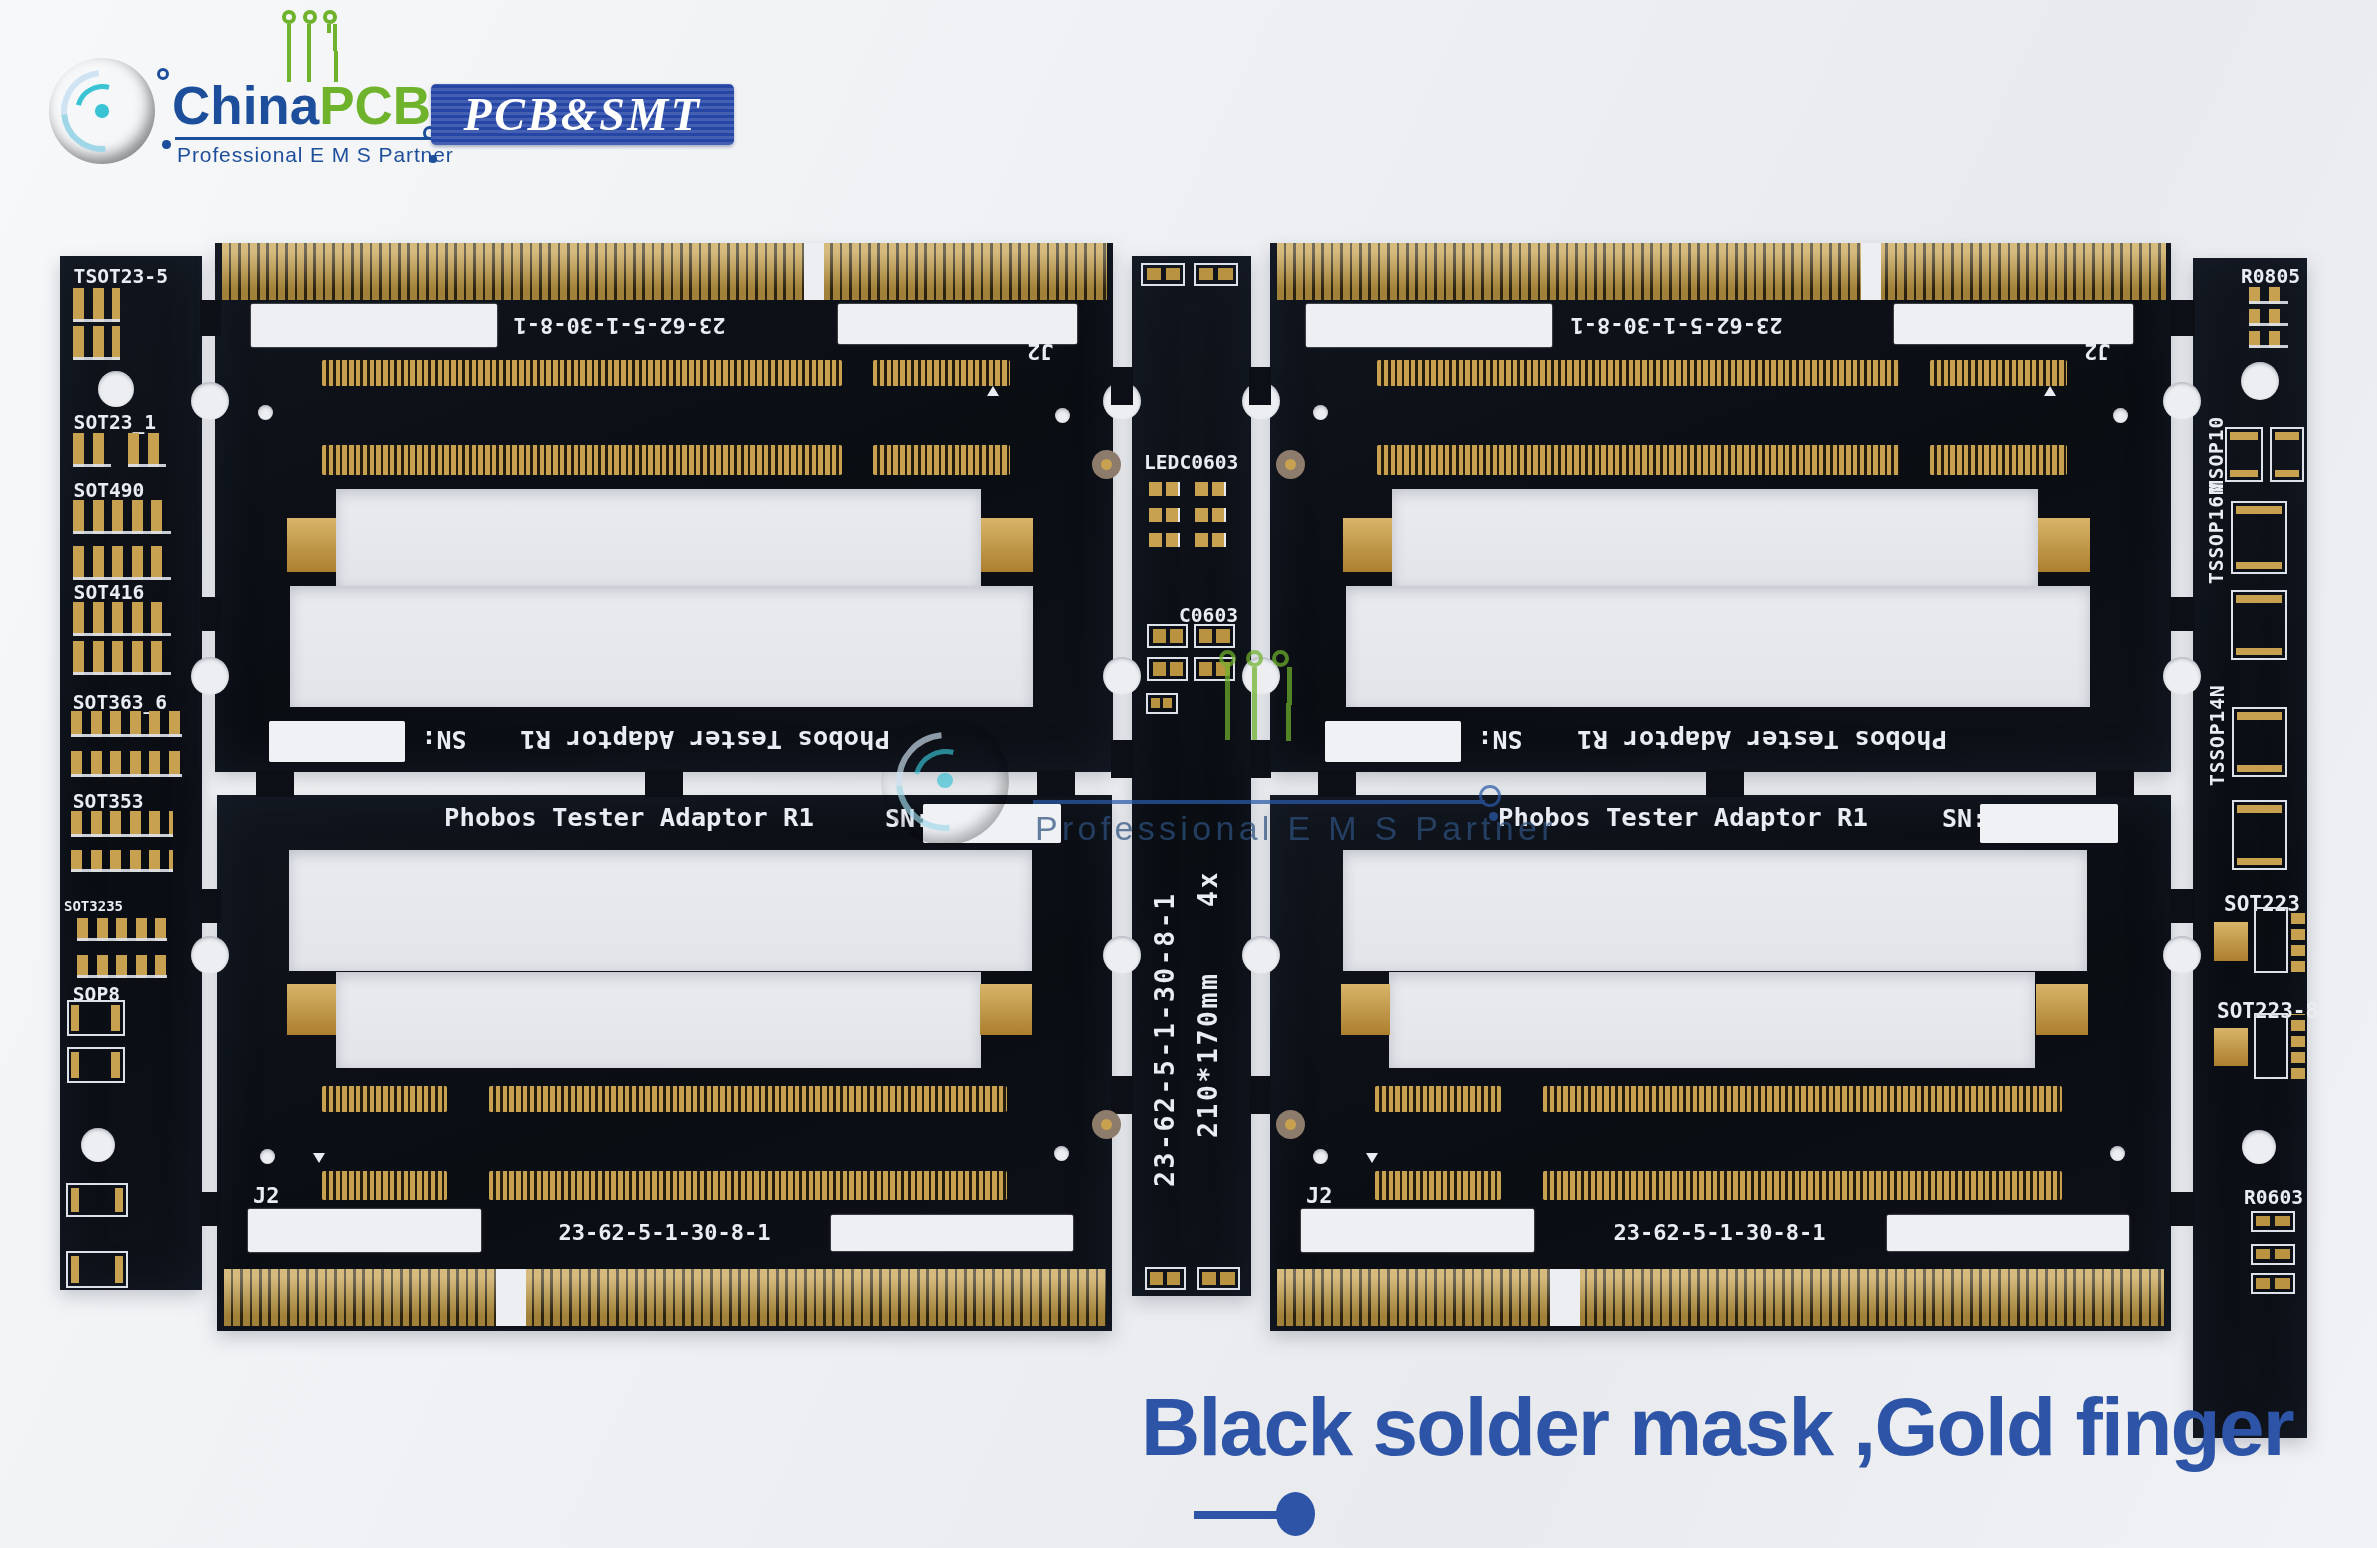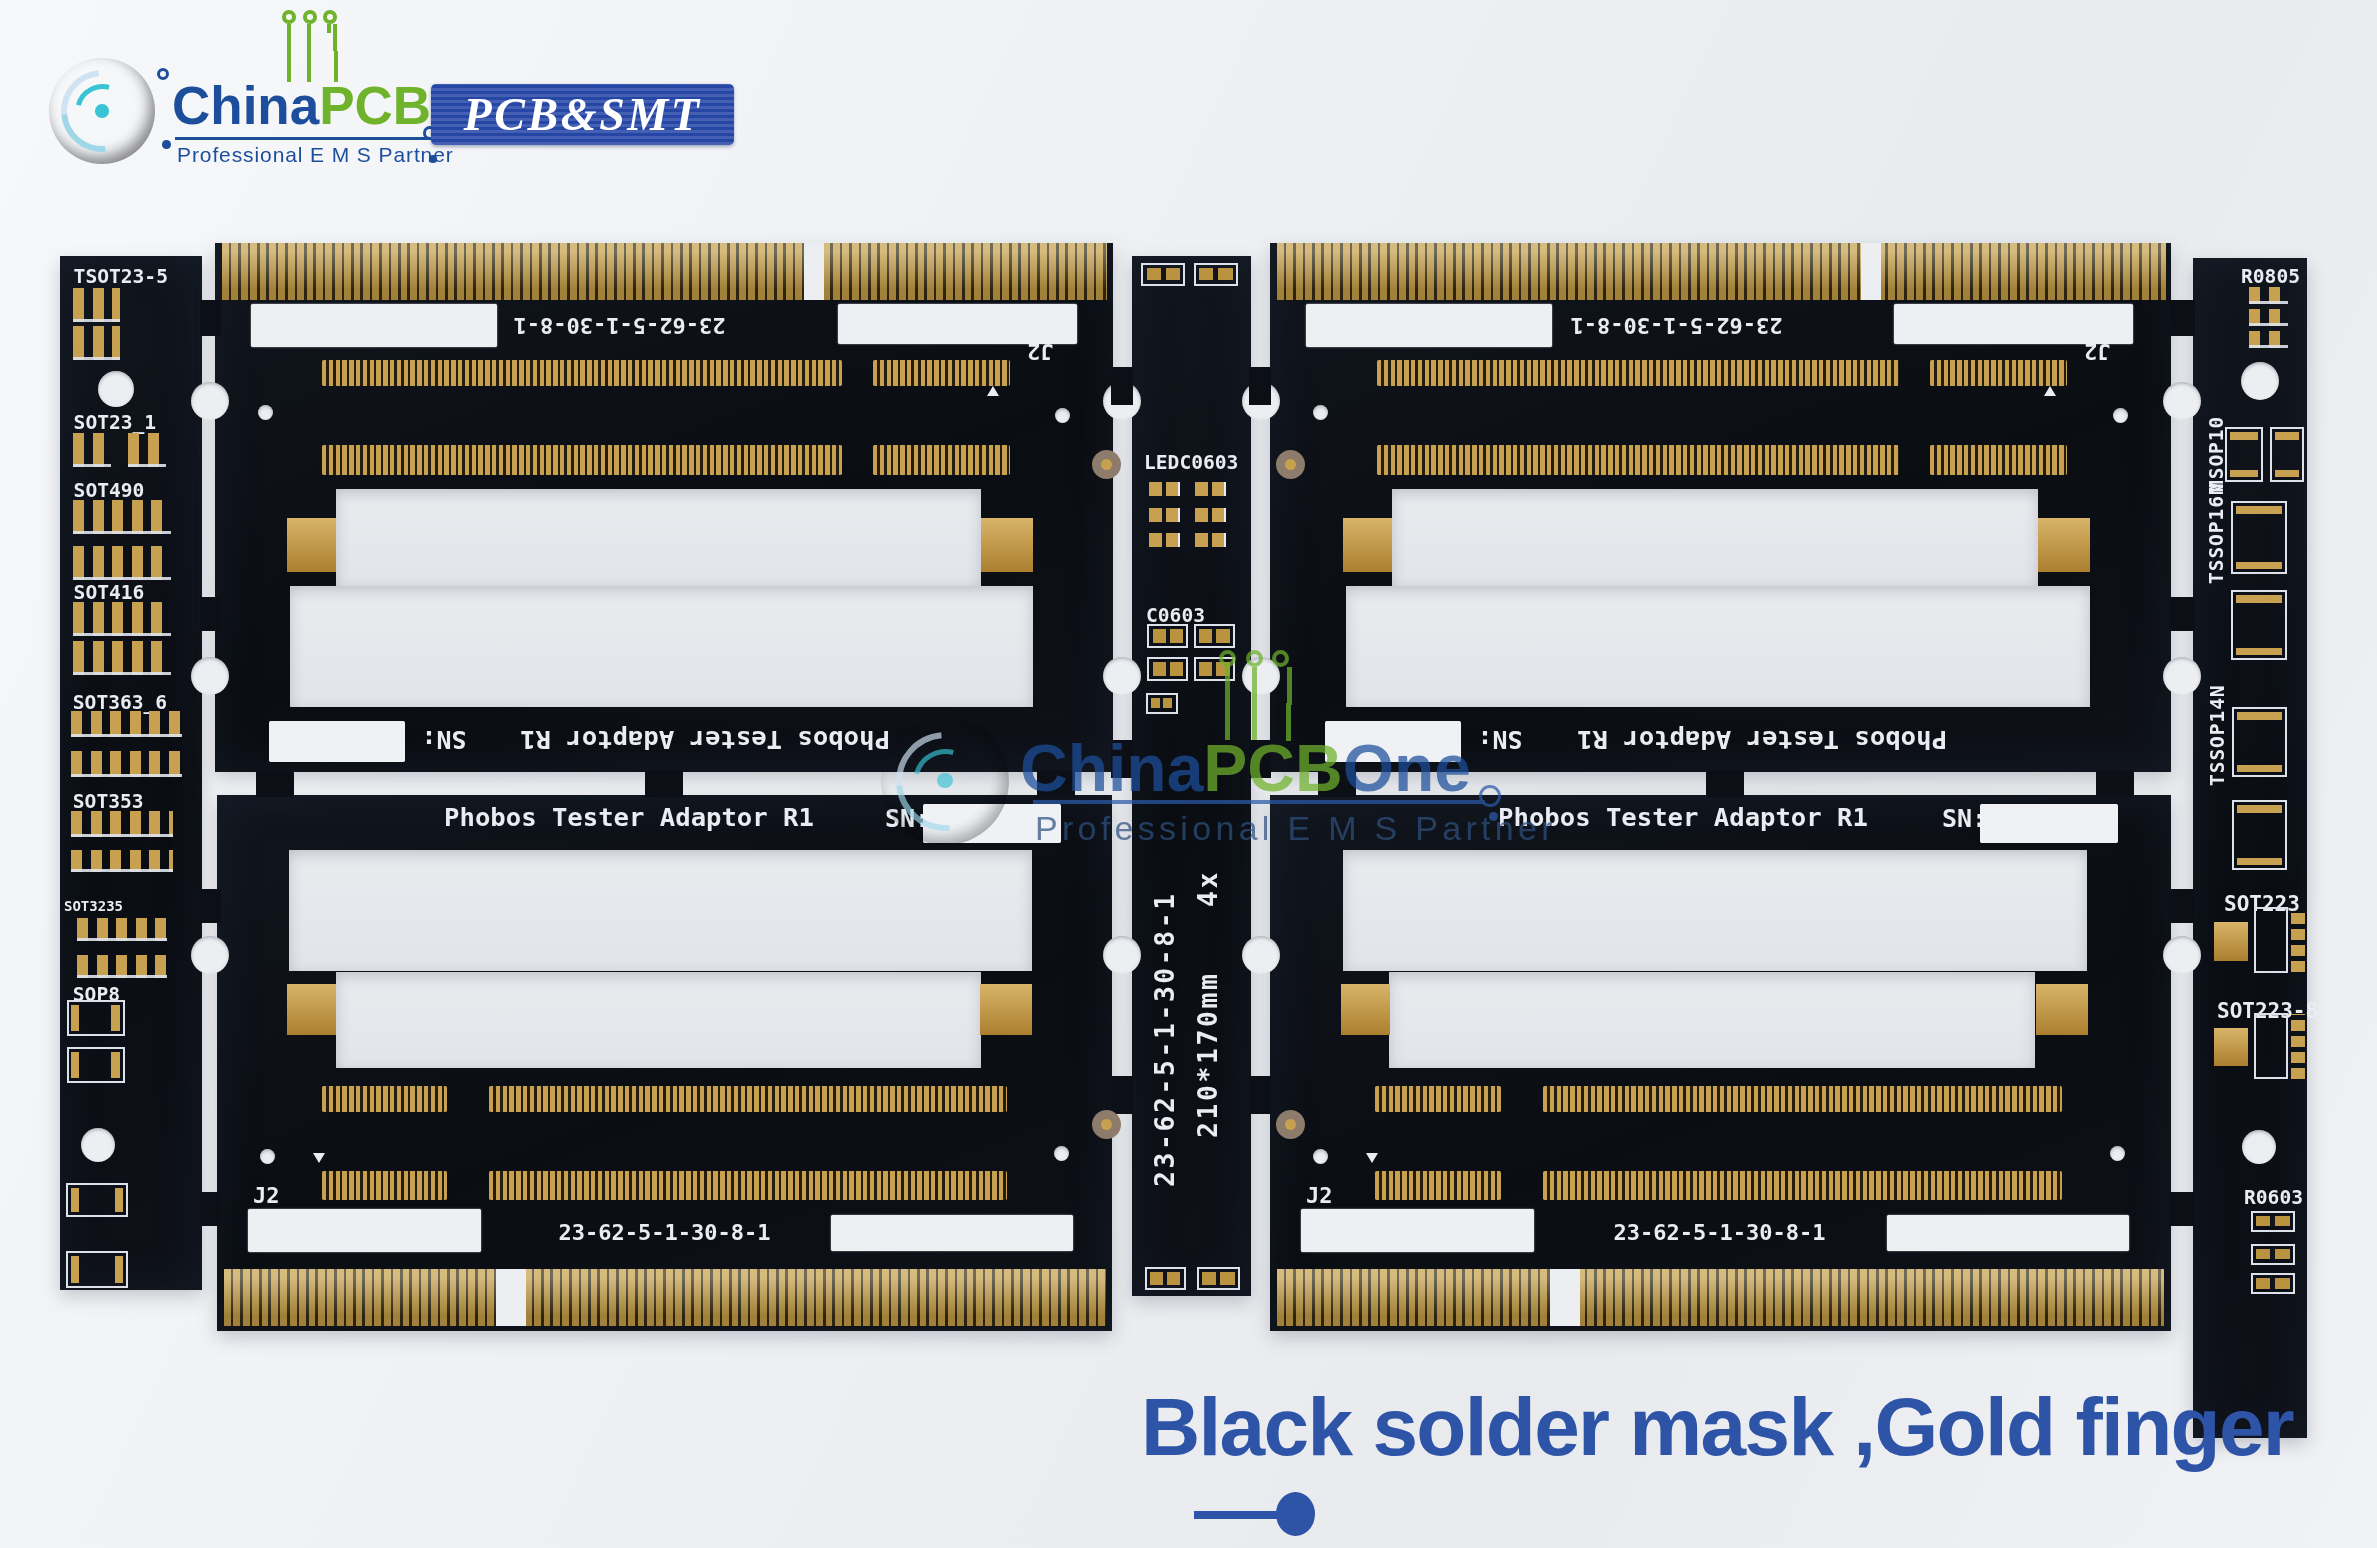--- a/index.html
+++ b/index.html
@@ -141,21 +141,21 @@
   <div class="rail" style="left:1132px;top:256px;width:119px;height:1040px;">
     <div class="cbox" style="left:9.4px;top:6.8px;width:44px;height:23px;"></div>
     <div class="cbox" style="left:62px;top:6.8px;width:44px;height:23px;"></div>
     <div class="stext" style="left:12px;top:195px;font-size:19.6px;">LEDC0603</div>
     <div class="pp" style="left:17px;top:226px;"></div>
     <div class="pp" style="left:63px;top:226px;"></div>
     <div class="pp" style="left:17px;top:252px;"></div>
     <div class="pp" style="left:63px;top:252px;"></div>
     <div class="pp" style="left:17px;top:277px;"></div>
     <div class="pp" style="left:63px;top:277px;"></div>
-    <div class="stext" style="left:14px;top:348px;font-size:19.6px;">C0603</div>
+    <div class="stext" style="left:47px;top:348px;font-size:19.6px;">C0603</div>
     <div class="cbox" style="left:15.3px;top:368px;width:41px;height:24px;"></div>
     <div class="cbox" style="left:62px;top:368px;width:41px;height:24px;"></div>
     <div class="cbox" style="left:15.3px;top:401px;width:41px;height:24px;"></div>
     <div class="cbox" style="left:62px;top:401px;width:41px;height:24px;"></div>
     <div class="cbox" style="left:13.6px;top:437px;width:32px;height:20.5px;"></div>
     <div class="vtext" style="left:17px;top:546px;height:385px;font-size:26.4px;">23-62-5-1-30-8-1</div>
     <div class="vtext" style="left:60px;top:583px;height:68px;font-size:26.4px;">4x</div>
     <div class="vtext" style="left:60px;top:669px;height:213px;font-size:26.4px;">210*170mm</div>
     <div class="cbox" style="left:12.8px;top:1011px;width:41px;height:23px;"></div>
     <div class="cbox" style="left:65px;top:1011px;width:43px;height:23px;"></div>
@@ -321,23 +321,20 @@
   <div class="via" style="left:1276px;top:450px;width:29px;height:29px;"></div>
   <div class="via" style="left:1092px;top:1110px;width:29px;height:29px;"></div>
   <div class="via" style="left:1276px;top:1110px;width:29px;height:29px;"></div>
 
   <div class="wm" style="left:878px;top:640px;width:648px;height:222px;">
     <div class="emblem" style="left:3.4px;top:77px;width:128px;height:128px;opacity:.92;">
       <div class="arc" style="left:14.5px;top:14.5px;width:99px;height:99px;"></div>
       <div class="arc2" style="left:32px;top:32px;width:65px;height:65px;"></div>
       <div class="dot" style="left:56px;top:56px;width:15.3px;height:15.3px;"></div>
     </div>
-    <div class="logo-word" style="left:142px;top:90px;font-size:66px;">
-      <span class="c1">China</span><span class="c2">PCB</span><span class="c3">One</span>
-    </div>
     <div class="sprout-stem" style="left:347px;top:27px;width:5.1px;height:73px;"></div>
     <div class="sprout-stem" style="left:374px;top:27px;width:5.1px;height:73px;"></div>
     <div class="sprout-jog" style="left:400px;top:27px;width:13.6px;height:38px;border-top:none;border-right:5.1px solid var(--green);"></div>
     <div class="sprout-stem" style="left:408px;top:63px;width:5.1px;height:38px;"></div>
     <div class="sprout-ring" style="left:341px;top:10.2px;width:17px;height:17px;"></div>
     <div class="sprout-ring" style="left:368px;top:10.2px;width:17px;height:17px;"></div>
     <div class="sprout-ring" style="left:394px;top:10.2px;width:17px;height:17px;"></div>
     <div class="logo-underline" style="left:155px;top:160px;width:452px;height:4.3px;background:#2a5aa8;"></div>
     <div class="logo-ring" style="left:601px;top:145px;width:22px;height:22px;border-color:#2a5aa8;"></div>
     <div class="logo-dotb" style="left:611px;top:172px;width:9.4px;height:9.4px;background:#2a5aa8;"></div>

